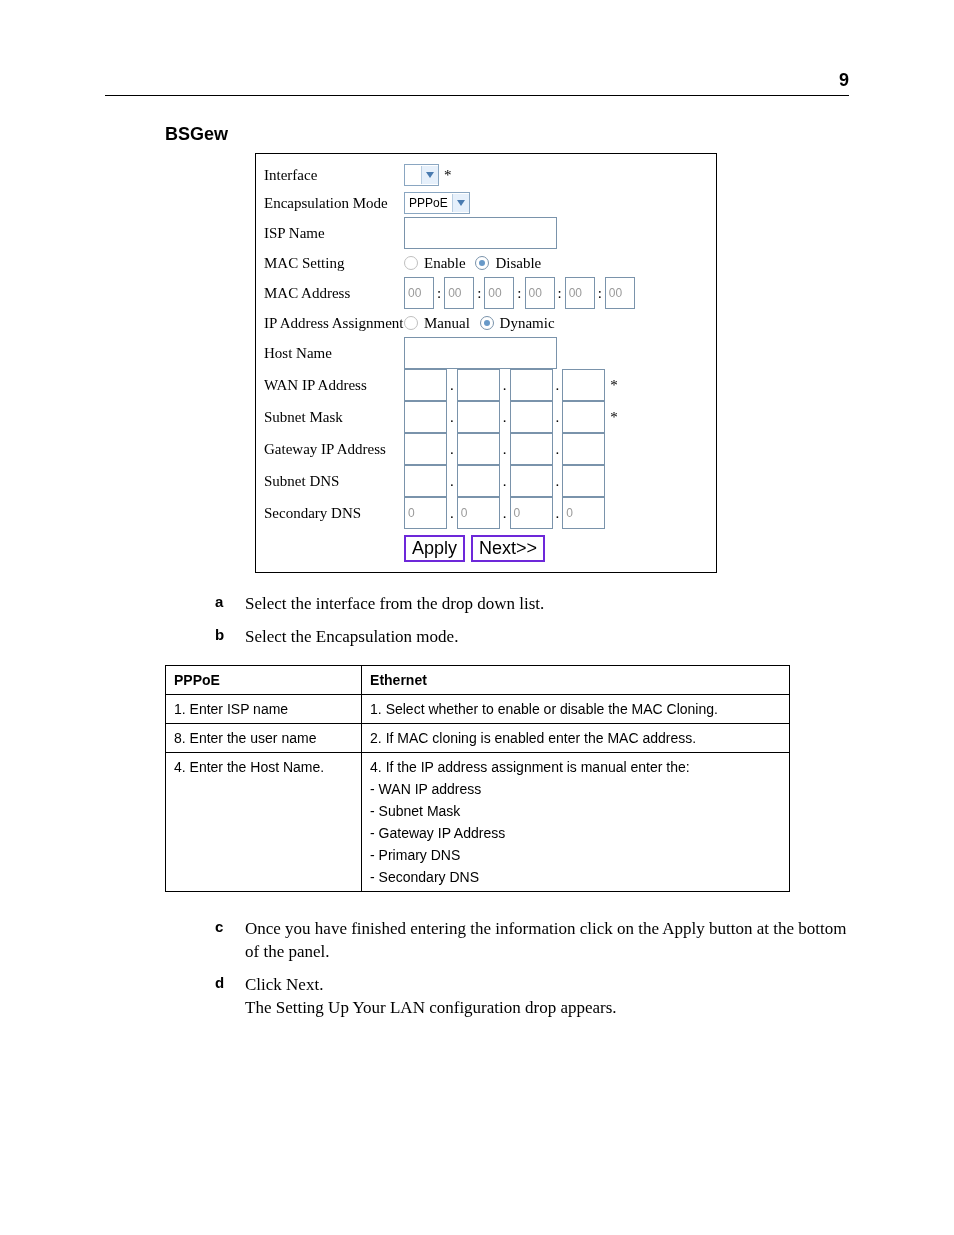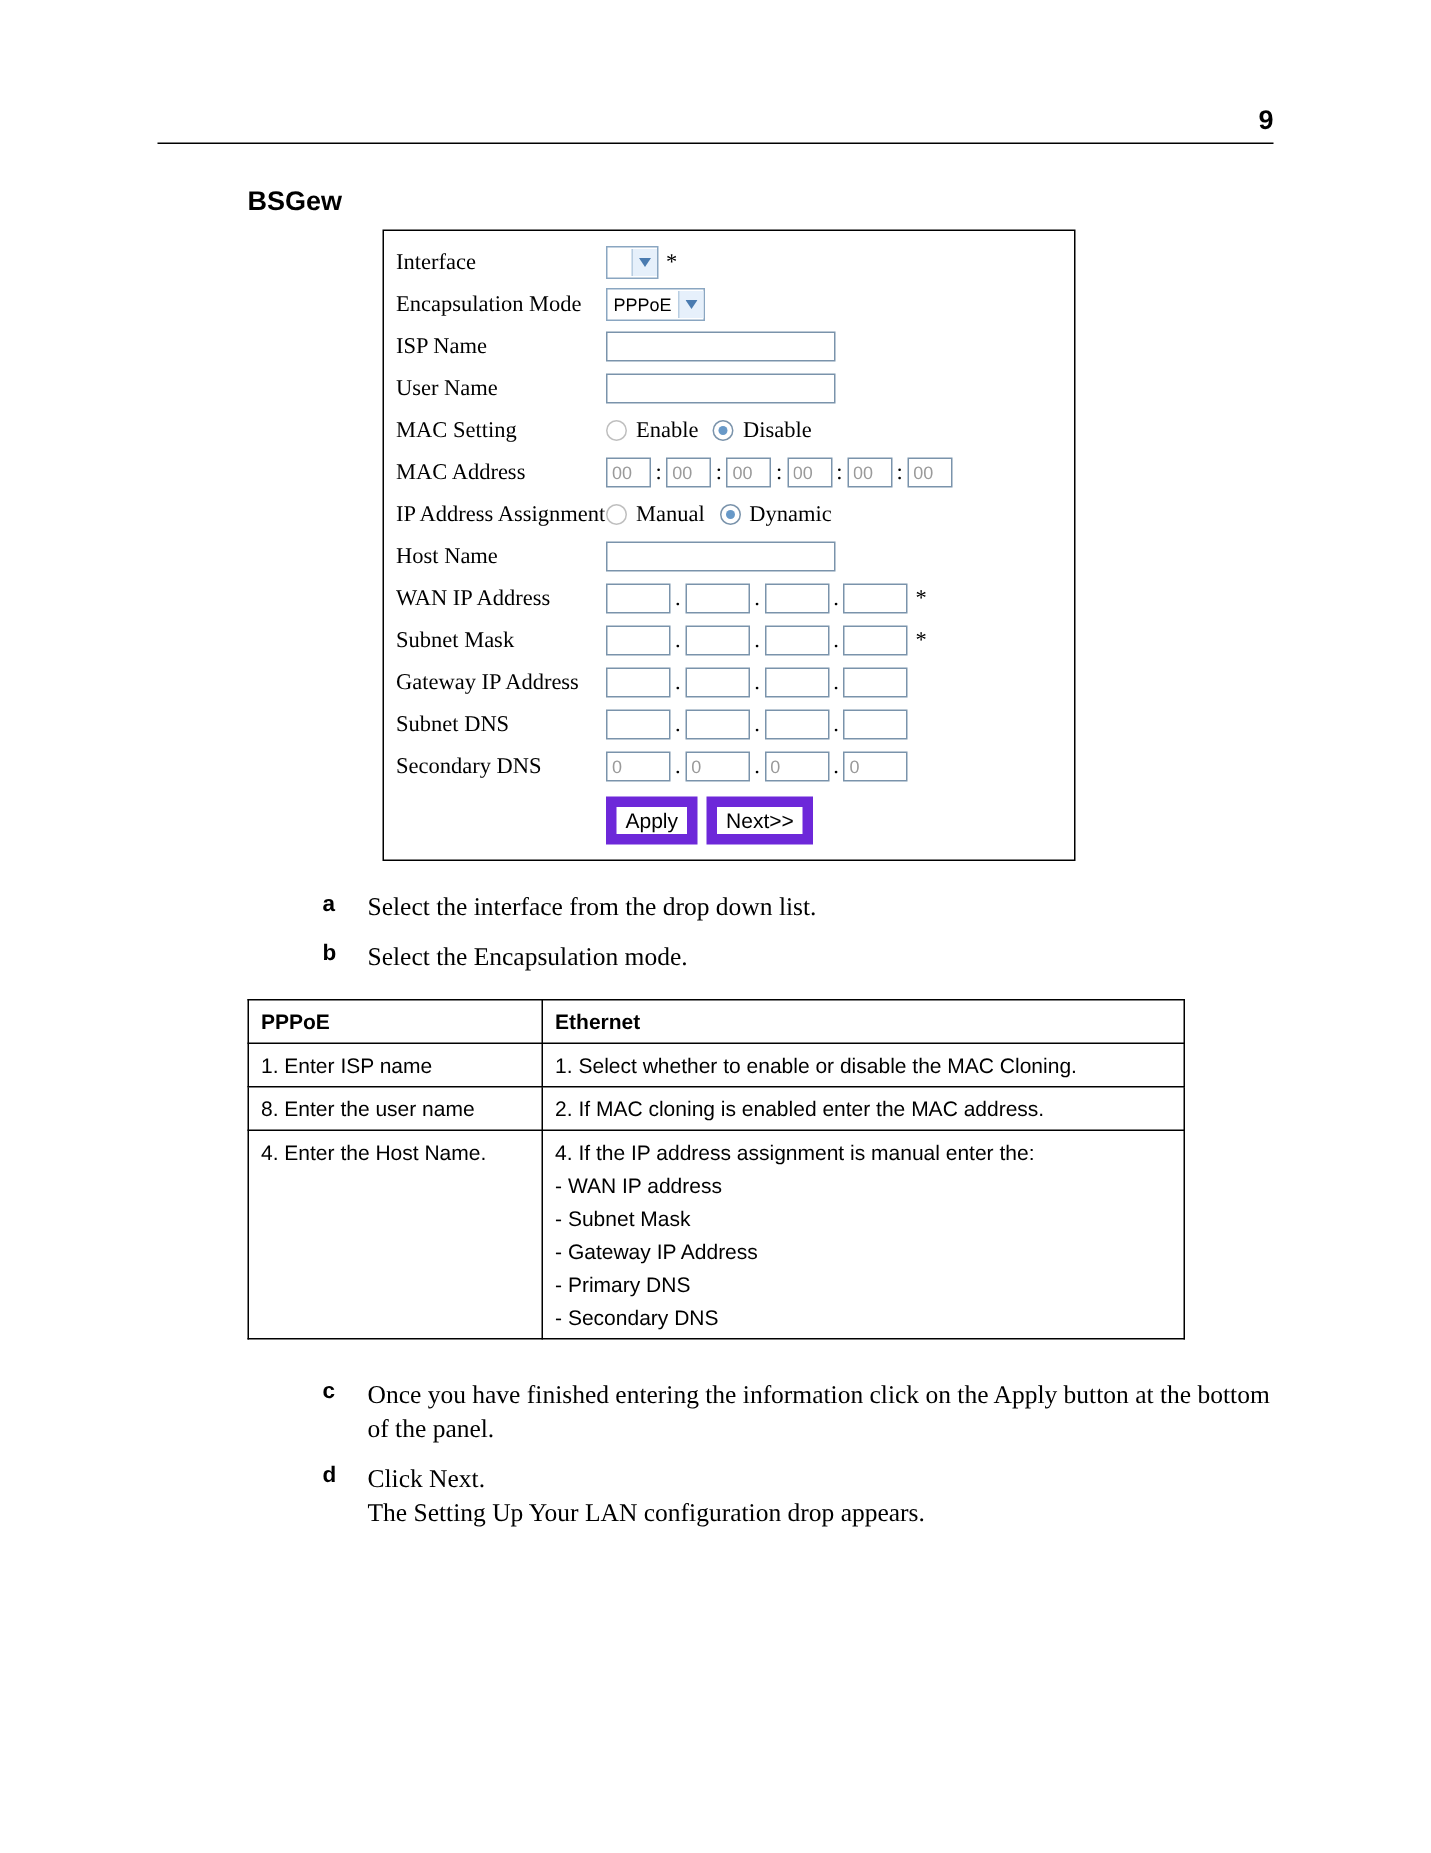--- a/index.html
+++ b/index.html
@@ -78,21 +78,21 @@
     justify-content: center;
   }
   .sel .sel-btn svg { display:block; }
   .star {
     font-family: "Times New Roman", serif;
     font-size: 15px;
     margin-left: 2px;
   }
   .txt {
     border: 1px solid #7a93ab;
-    height: 20px;
+    height: 32px;
     background: #fff;
     font-family: Arial;
     font-size: 12px;
     padding: 0 3px;
     box-sizing: border-box;
     color: #9a9a9a;
   }
   .txt.w-full { width: 153px; }
   .txt.wmac { width: 30px; }
   .txt.wip  { width: 43px; }
@@ -105,24 +105,24 @@
     margin-right: 3px;
     background:#fff;
   }
   .radio.checked::after{
     content:"";
     width:6px;height:6px;border-radius:50%;
     background:#6899c8;
   }
   .radio.dis { border-color:#bfbfbf; }
   .formbtn {
-    border: 7px solid #6d28d9;
+    border: 2px solid #6d28d9;
     background: #fff;
     font-family: Arial;
-    font-size: 14px;
+    font-size: 18px;
     padding: 1px 6px;
     color:#000;
   }
   .btnrow {
     display:flex;
     gap:6px;
     justify-content:flex-start;
     margin-left:140px;
     margin-top:6px;
   }
@@ -207,26 +207,20 @@
       </div>
     </div>
 
     <div class="row">
       <div class="lab">ISP Name</div>
       <div class="ctl">
           <input class="txt w-full" style="">
         </div>
     </div>
 
-    <div class="row">
-      <div class="lab">User Name</div>
-      <div class="ctl">
-          <input class="txt w-full" style="">
-        </div>
-    </div>
 
 
     <div class="row">
       <div class="lab">MAC Setting</div>
       <div class="ctl">
         <span class="radio dis"></span>
         <span>Enable</span>
         &nbsp;
         <span class="radio checked"></span>
         <span>Disable</span>

